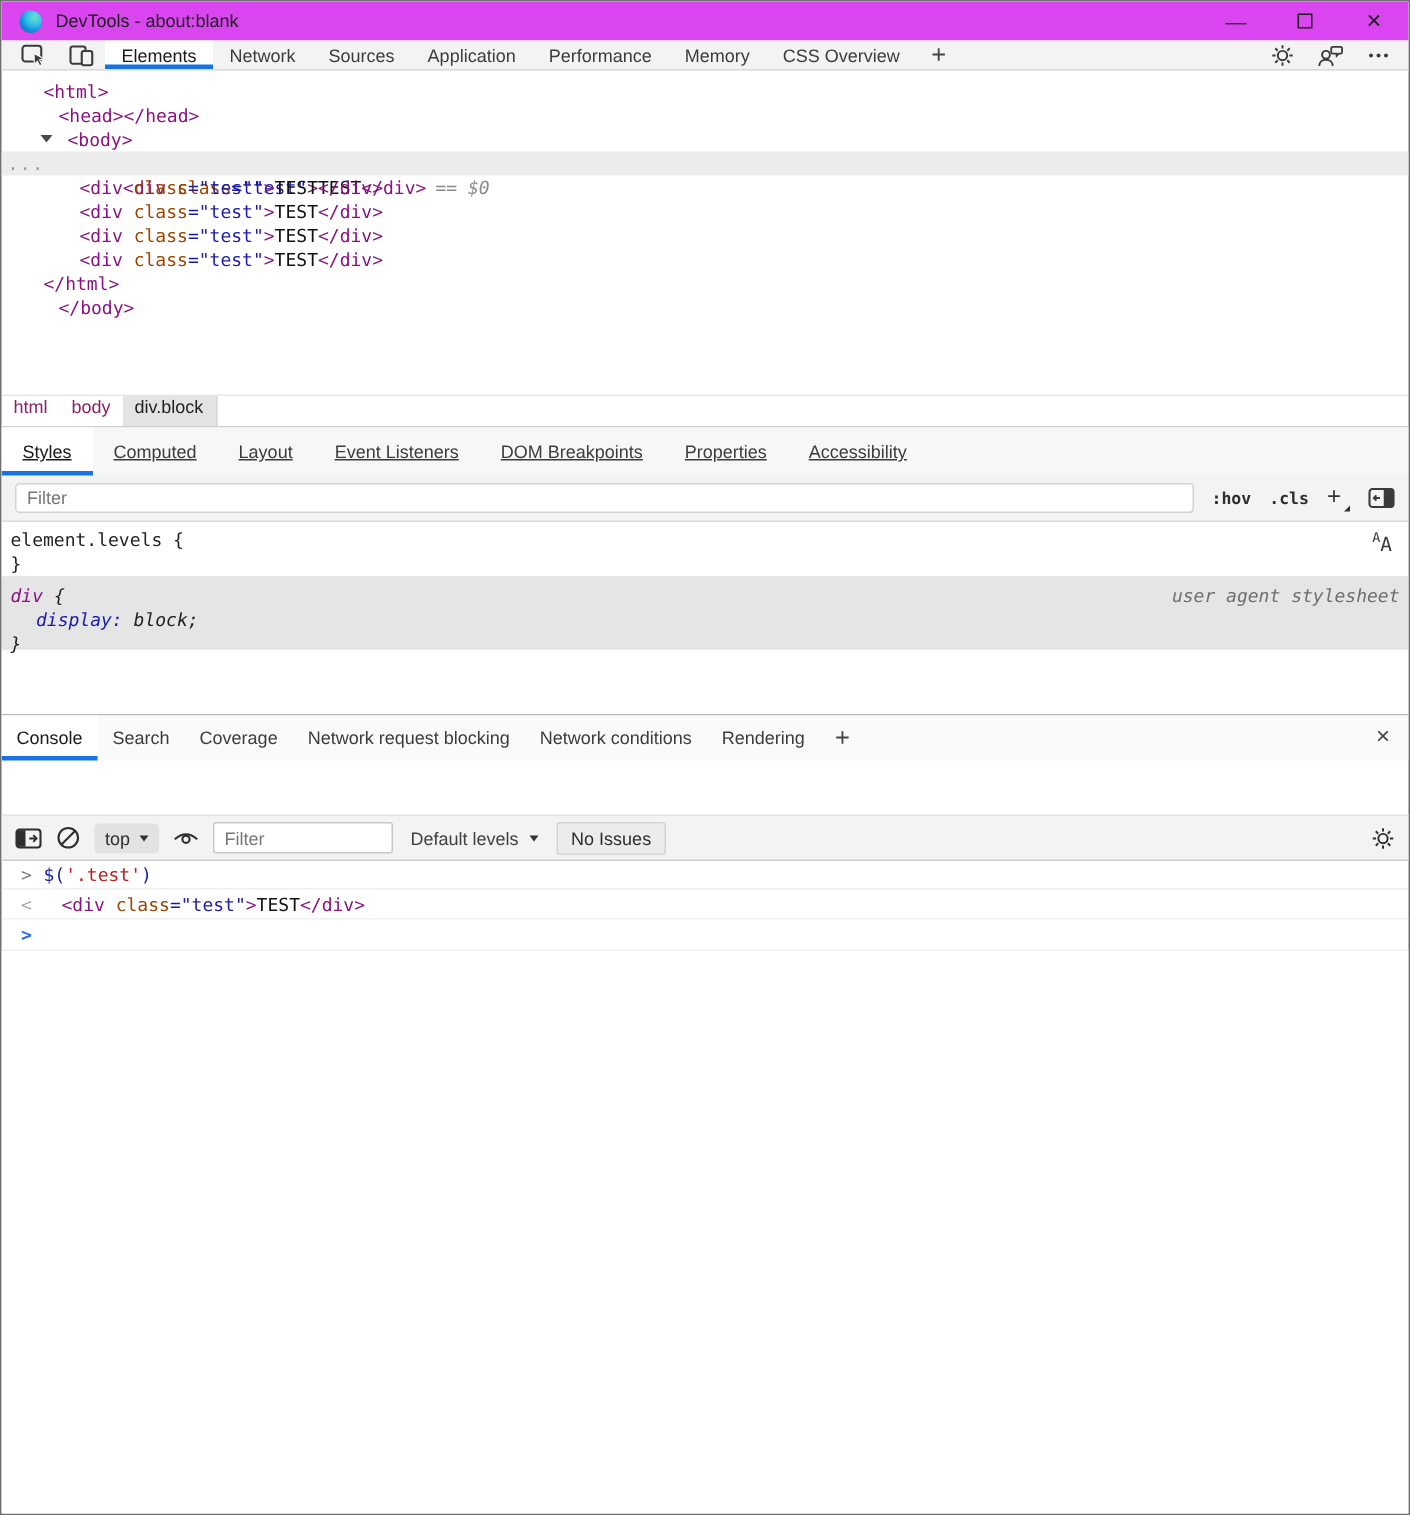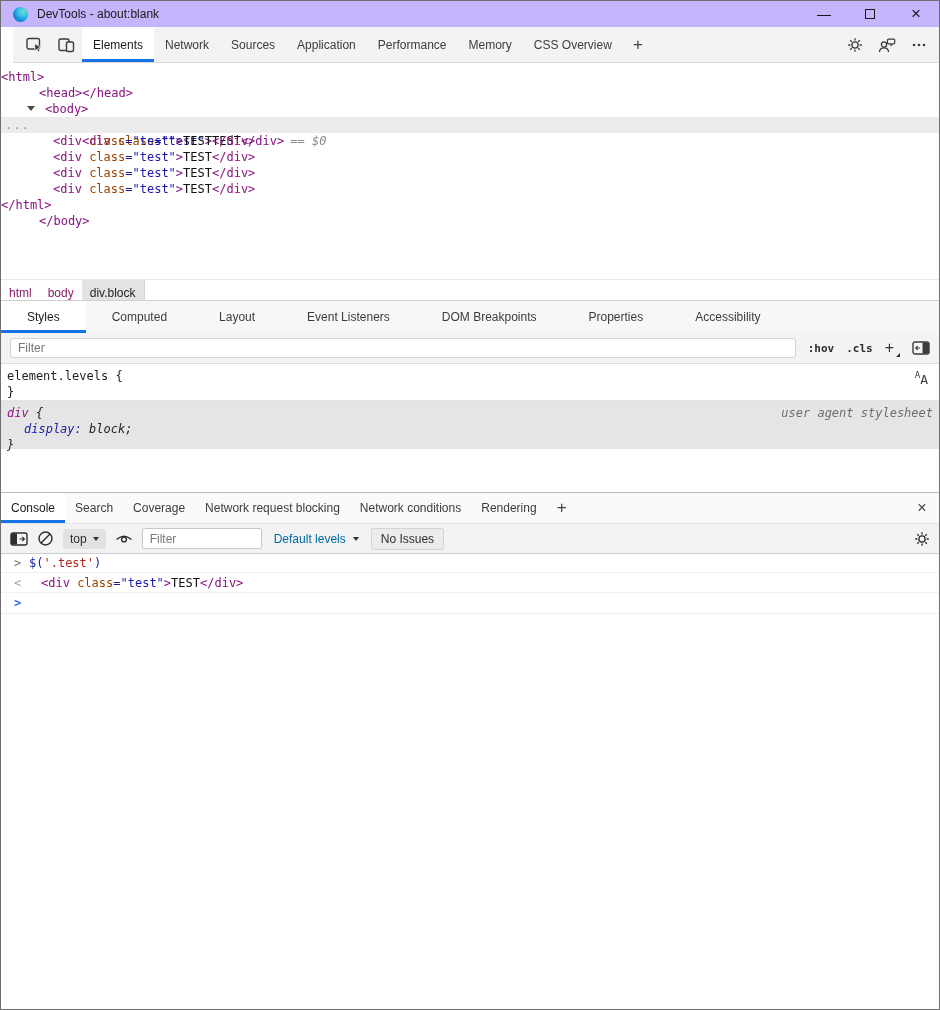--- a/index.html
+++ b/index.html
@@ -8,62 +8,62 @@
     border: 1px solid #6f6f6f;
     background: #fff;
     font-family: "Liberation Sans", sans-serif;
     font-size: 12px;
     color: #333;
     overflow: hidden;
     position: relative;
   }
 
   
-  .titlebar { height: 26px; background: #c4b5fd; display: flex; align-items: center; }
+  .titlebar { height: 26px; background: #d946ef; display: flex; align-items: center; }
   .edge-logo { width: 15px; height: 15px; border-radius: 50%; margin-left: 12px;
     background: radial-gradient(circle at 68% 30%, #6de0c8 0%, #35c1e9 35%, #1593dd 60%, #0b5ba8 100%); }
   .title-text { margin-left: 9px; color: #1a1a1a; }
   .win-controls { margin-left: auto; display: flex; height: 100%; }
   .win-btn { width: 46px; display: flex; align-items: center; justify-content: center; color: #1a1a1a; font-size: 14px; }
   .max-glyph { width: 10px; height: 10px; border: 1px solid #1a1a1a; }
 
   
-  .tabbar { height: 36px; background: #f3f3f3; display: flex; align-items: stretch; border-bottom: 1px solid #dadada; margin-left: 12px; }
+  .tabbar { height: 20px; background: #f3f3f3; display: flex; align-items: stretch; border-bottom: 1px solid #dadada; }
   .icon-btn { width: 32px; display: flex; align-items: center; justify-content: center; }
   .tabbar .icon-btn:first-child { margin-left: 5px; }
   .tab { padding: 0 11px; display: flex; align-items: center; color: #3c3c3c; position: relative; white-space: nowrap; }
   .tab.active { background: #fff; color: #1a1a1a; }
   .tab.active::after { content: ""; position: absolute; left: 0; right: 0; bottom: 0; height: 3px; background: #1673e6; }
   .tab-plus { width: 30px; display: flex; align-items: center; justify-content: center; font-size: 17px; font-weight: 300; color: #444; }
   .tabbar-right { margin-left: auto; display: flex; align-items: stretch; margin-right: 4px; }
 
   
   .tree { height: 216px; padding-top: 6px; font-family: "DejaVu Sans Mono","Liberation Mono",monospace; font-size: 12px; color: #1a1a1a; }
   .tree-row { height: 16px; line-height: 16px; white-space: pre; position: relative; }
   .tree-row.selected { background: #ececec; }
-  .ind-1 { }
+  .ind-1 { padding-left: 28px; }
   .ind-2 { padding-left: 38px; }
   .ind-3 { padding-left: 52px; }
   .tag { color: #881280; }
   .attr { color: #994500; }
   .val { color: #1a1aa6; }
   .txt { color: #111; }
   .sel-suffix { color: #8a8a8a; font-style: italic; margin-left: 6px; }
   .ellipsis-marker { position: absolute; left: 4px; top: 0; color: #999; letter-spacing: 1px; }
   .tri-down { position: absolute; left: 26px; top: 5px; width: 0; height: 0;
     border-top: 5px solid #4a4a4a; border-left: 4px solid transparent; border-right: 4px solid transparent; }
 
   
   .breadcrumb { height: 22px; border-top: 1px solid #e8e8e8; border-bottom: 1px solid #cfcfcf; display: flex; align-items: stretch; }
-  .crumb { padding: 0 8px; display: flex; align-items: flex-end; color: #8a2268; }
+  .crumb { padding: 0 8px; display: flex; align-items: flex-start; color: #8a2268; }
   .crumb.active { background: #e3e3e3; color: #222; border-right: 1px solid #d6d6d6; }
 
   
   .styles-tabs { height: 32px; background: #f7f7f7; display: flex; align-items: stretch; }
-  .styles-tabs .tab { padding: 0 26px; }
+  .styles-tabs .tab { padding: 0 14px; text-decoration: underline; }
 
   
   .filter-row { height: 31px; background: #f3f3f3; border-bottom: 1px solid #dcdcdc; display: flex; align-items: center; padding: 0 9px; gap: 12px; }
   .filter-input { flex: 1; height: 20px; border: 1px solid #d2d2d2; border-radius: 3px; padding: 0 7px; font-size: 12px; outline: none; color: #333; }
   .filter-input::placeholder { color: #777; }
   .mini-label { font-family: "DejaVu Sans Mono","Liberation Mono",monospace; font-size: 11px; font-weight: 700; color: #2e2e2e; }
   .plus-btn { position: relative; font-size: 16px; color: #333; padding-right: 6px; line-height: 14px; }
   .plus-caret { position: absolute; right: 0; bottom: -2px; width: 0; height: 0;
     border-bottom: 4px solid #333; border-left: 4px solid transparent; }
 
@@ -79,26 +79,26 @@
   .aa-icon .a-small { font-size: 9px; vertical-align: 6px; }
   .aa-icon .a-big { font-size: 13px; }
   .styles-gap { height: 43px; background: #fff; }
 
   
   .console-drawer { border-top: 1px solid #b9b9b9; }
   .console-tabs { height: 30px; background: #fafafa; display: flex; align-items: stretch; }
   .console-tabs .tab { padding: 0 10px; text-align: right; }
   .console-close { margin-left: auto; width: 34px; display: flex; align-items: center; justify-content: center; font-size: 16px; color: #444; }
   .console-toolbar { height: 31px; background: #f3f3f3; border-top: 1px solid #e4e4e4; border-bottom: 1px solid #cfcfcf;
-    display: flex; align-items: center; padding: 0 9px; gap: 9px; }
+    display: flex; align-items: center; padding: 0 9px; gap: 9px; margin-top: 36px; }
   .chip { background: #e2e2e2; border-radius: 3px; padding: 3px 7px; display: flex; align-items: center; gap: 6px; color: #2e2e2e; }
   .caret { width: 0; height: 0; border-top: 4px solid #333; border-left: 3.5px solid transparent; border-right: 3.5px solid transparent; }
   .console-filter { width: 120px; height: 21px; border: 1px solid #c8c8c8; border-radius: 2px; padding: 0 7px; font-size: 12px; outline: none; }
   .console-filter::placeholder { color: #777; }
-  .levels { display: flex; align-items: center; gap: 7px; color: #0369a1; margin-left: 3px; }
+  .levels { display: flex; align-items: center; gap: 7px; color: #404040; margin-left: 3px; }
   .no-issues { background: #ececec; border: 1px solid #d4d4d4; border-radius: 2px; padding: 3px 9px; color: #2e2e2e; margin-left: 3px; }
   .toolbar-right { margin-left: auto; display: flex; align-items: center; }
 
   
   .console-messages { font-family: "DejaVu Sans Mono","Liberation Mono",monospace; font-size: 12px; color: #222; }
   .msg { position: relative; border-bottom: 1px solid #f0f0f0; }
   .msg-echo { height: 19px; line-height: 19px; padding-left: 28px; }
   .msg-result { height: 20px; line-height: 20px; padding-left: 40px; }
   .msg-prompt { height: 21px; line-height: 21px; border-bottom: 1px solid #eee; }
   .gutter { position: absolute; left: 13px; top: 0; color: #7a7a7a; }

